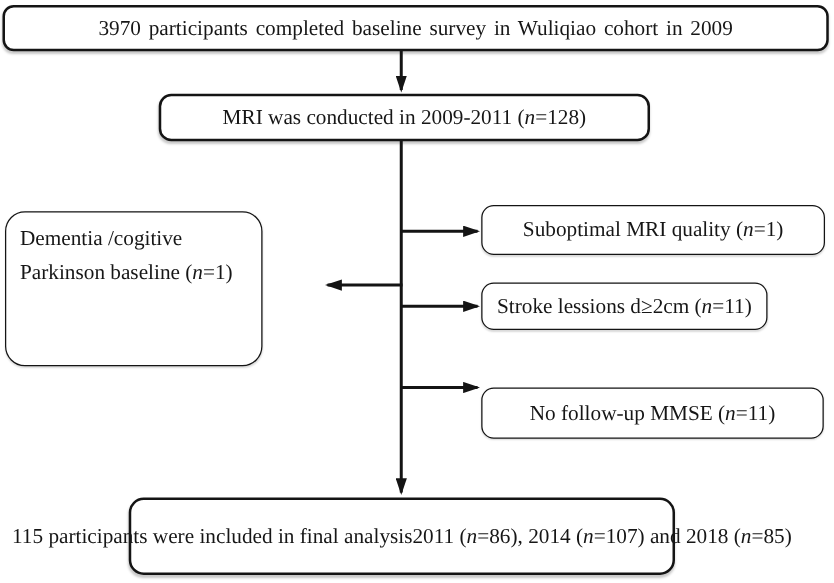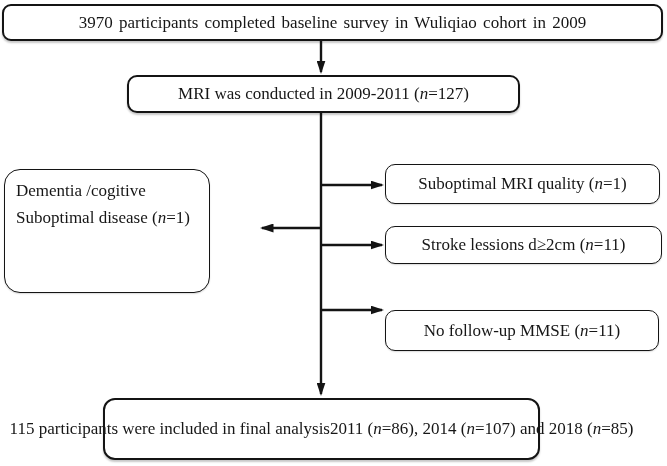--- a/index.html
+++ b/index.html
@@ -18,21 +18,21 @@
     box-shadow:0 2px 2px rgba(0,0,0,0.22);
   }
   .box.thin{border-width:1.6px;box-shadow:0 1px 1.5px rgba(0,0,0,0.15);}
   .box-baseline{left:2px;top:4px;width:661px;height:37px;border-radius:9px;word-spacing:2px;}
   .box-mri{left:127px;top:75px;width:393px;height:38px;}
   .box-clinical{
     left:4px;top:169px;width:206px;height:124px;border-radius:16px;
     display:block;text-align:left;padding:7px 4px 0 11px;line-height:27px;
   }
   .box-quality{left:385px;top:164px;width:275px;height:40px;text-align:right;}
-  .box-stroke{left:385px;top:226px;width:277px;height:38px;}
+  .box-stroke{left:385px;top:226px;width:229px;height:38px;}
   .box-mmse{left:385px;top:291px;width:274px;height:41px;margin-top:19px;}
   .box-final{
     left:103px;top:398px;width:437px;height:62px;border-radius:12px;
     flex-direction:row;line-height:28px;border-width:2.6px;
   }
   .seg-line{display:block;}
   i{font-style:italic;}
 </style>
 </head>
 <body>
@@ -51,26 +51,26 @@
     <line x1="322" y1="228" x2="262" y2="228" marker-end="url(#ah)"></line>
     <line x1="320" y1="245" x2="382" y2="245" marker-end="url(#ah)"></line>
     <line x1="320" y1="310" x2="382" y2="310" marker-end="url(#ah)"></line>
   </svg>
 
   <div class="box box-baseline">
     <span class="seg"><span>3970 participants completed baseline survey in Wuliqiao cohort in 2009</span></span>
   </div>
 
   <div class="box box-mri">
-    <span class="seg"><span>MRI was conducted in 2009-2011 (</span><i>n</i><span>=127)</span></span>
+    <span class="seg"><span>MRI was conducted in 2009-2011 (</span><i>n</i><span>=128)</span></span>
   </div>
 
   <div class="box thin box-clinical">
     <span class="seg-line"><span>Dementia /cogitive</span></span>
-    <span class="seg-line"><span>Suboptimal disease (</span><i>n</i><span>=1)</span></span>
+    <span class="seg-line"><span>Parkinson baseline (</span><i>n</i><span>=1)</span></span>
   </div>
 
   <div class="box thin box-quality">
     <span class="seg"><span>Suboptimal MRI quality (</span><i>n</i><span>=1)</span></span>
   </div>
 
   <div class="box thin box-stroke">
     <span class="seg"><span>Stroke lessions d≥2cm (</span><i>n</i><span>=11)</span></span>
   </div>
 

